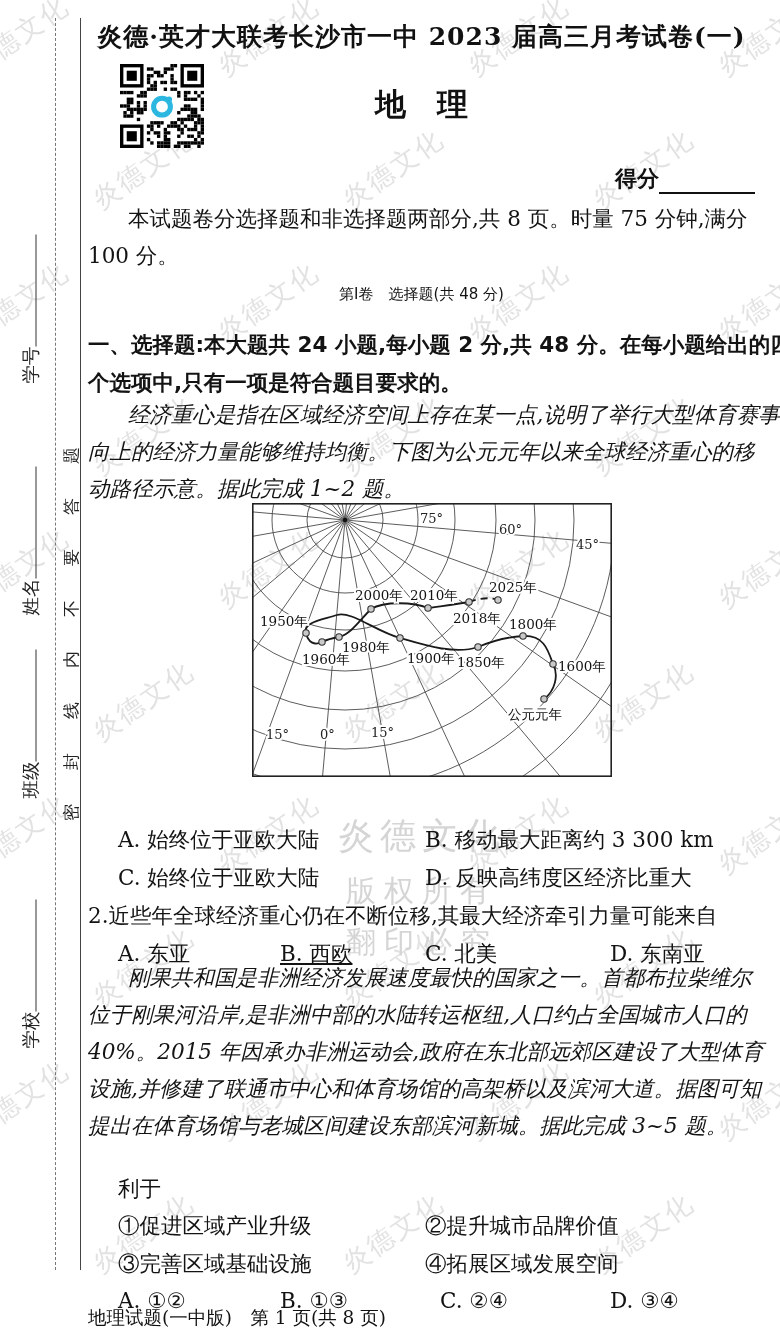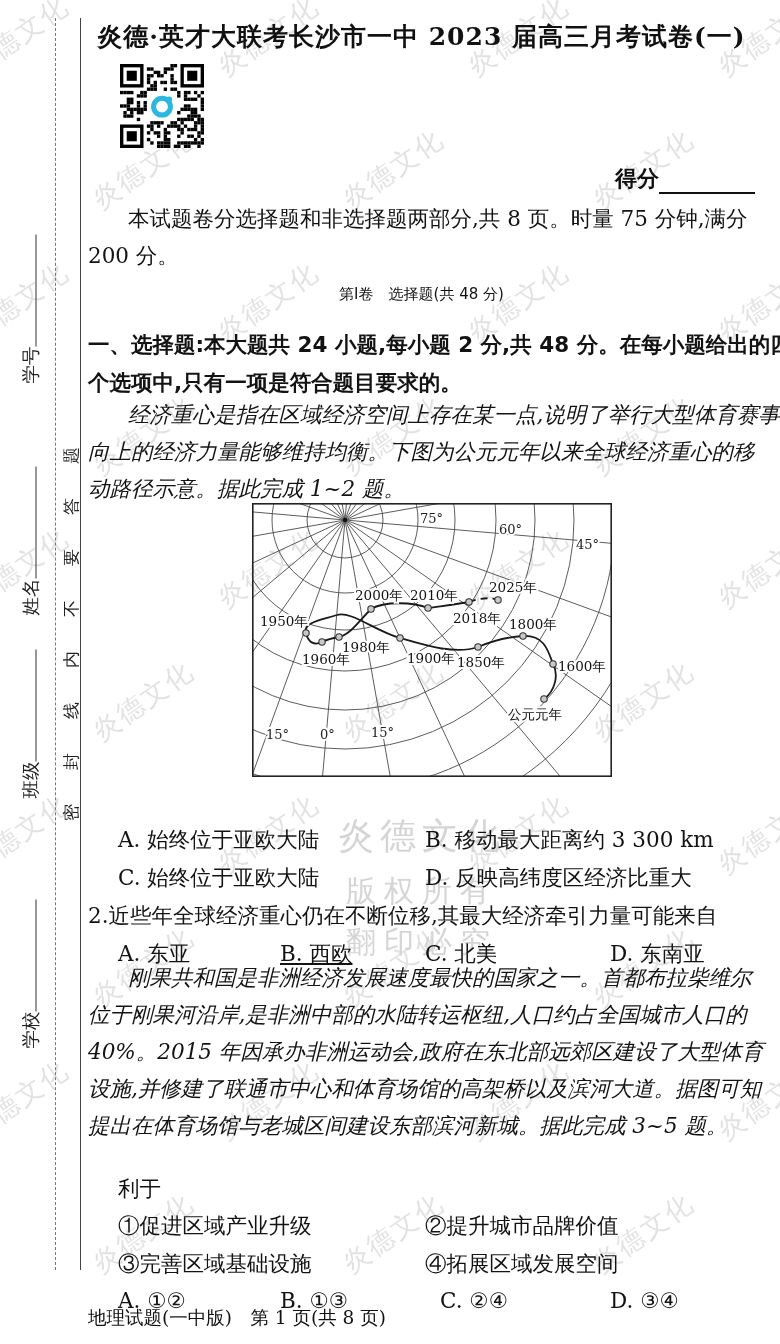--- a/index.html
+++ b/index.html
@@ -292,28 +292,29 @@
       <rect x="18" y="0" width="7" height="7" fill="#000"></rect>
       <rect x="19" y="1" width="5" height="5" fill="#fff"></rect>
       <rect x="20" y="2" width="3" height="3" fill="#000"></rect>
       <rect x="0" y="18" width="7" height="7" fill="#000"></rect>
       <rect x="1" y="19" width="5" height="5" fill="#fff"></rect>
       <rect x="2" y="20" width="3" height="3" fill="#000"></rect>
       <rect x="8.6" y="8.6" width="7.8" height="7.8" rx="1.4" fill="#fff"></rect>
       <circle cx="12.5" cy="12.7" r="2.5" fill="none" stroke="#2bb7e0" stroke-width="1.5"></circle>
       <circle cx="14.6" cy="10.6" r="0.9" fill="#2bb7e0"></circle>
     </svg>
+  <div class="subject">地　理</div>
   <div class="score">
     <span class="score-label">得分</span>
       <span class="score-line"></span>
   </div>
 
   <div id="content">
       <div class="line " style="left: 128px; top: 206px;">本试题卷分选择题和非选择题两部分,共 8 页。时量 75 分钟,满分</div>
-      <div class="line " style="left: 88px; top: 243px;">200 分。</div>
+      <div class="line " style="left: 88px; top: 243px;">100 分。</div>
       <div class="line center-bold" style="left: 88px; top: 281px;">第Ⅰ卷　选择题(共 48 分)</div>
       <div class="line bold" style="left: 88px; top: 332px;">一、选择题:本大题共 24 小题,每小题 2 分,共 48 分。在每小题给出的四</div>
       <div class="line bold" style="left: 88px; top: 370px;">个选项中,只有一项是符合题目要求的。</div>
       <div class="line kai" style="left: 128px; top: 402px;">经济重心是指在区域经济空间上存在某一点,说明了举行大型体育赛事</div>
       <div class="line kai" style="left: 88px; top: 439px;">向上的经济力量能够维持均衡。下图为公元元年以来全球经济重心的移</div>
       <div class="line kai" style="left: 88px; top: 476px;">动路径示意。据此完成 1~2 题。</div>
       <div class="line " style="left: 118px; top: 827px;">A. 始终位于亚欧大陆</div>
       <div class="line " style="left: 425px; top: 827px;">B. 移动最大距离约 3 300 km</div>
       <div class="line " style="left: 118px; top: 865px;">C. 始终位于亚欧大陆</div>
       <div class="line " style="left: 425px; top: 865px;">D. 反映高纬度区经济比重大</div>

